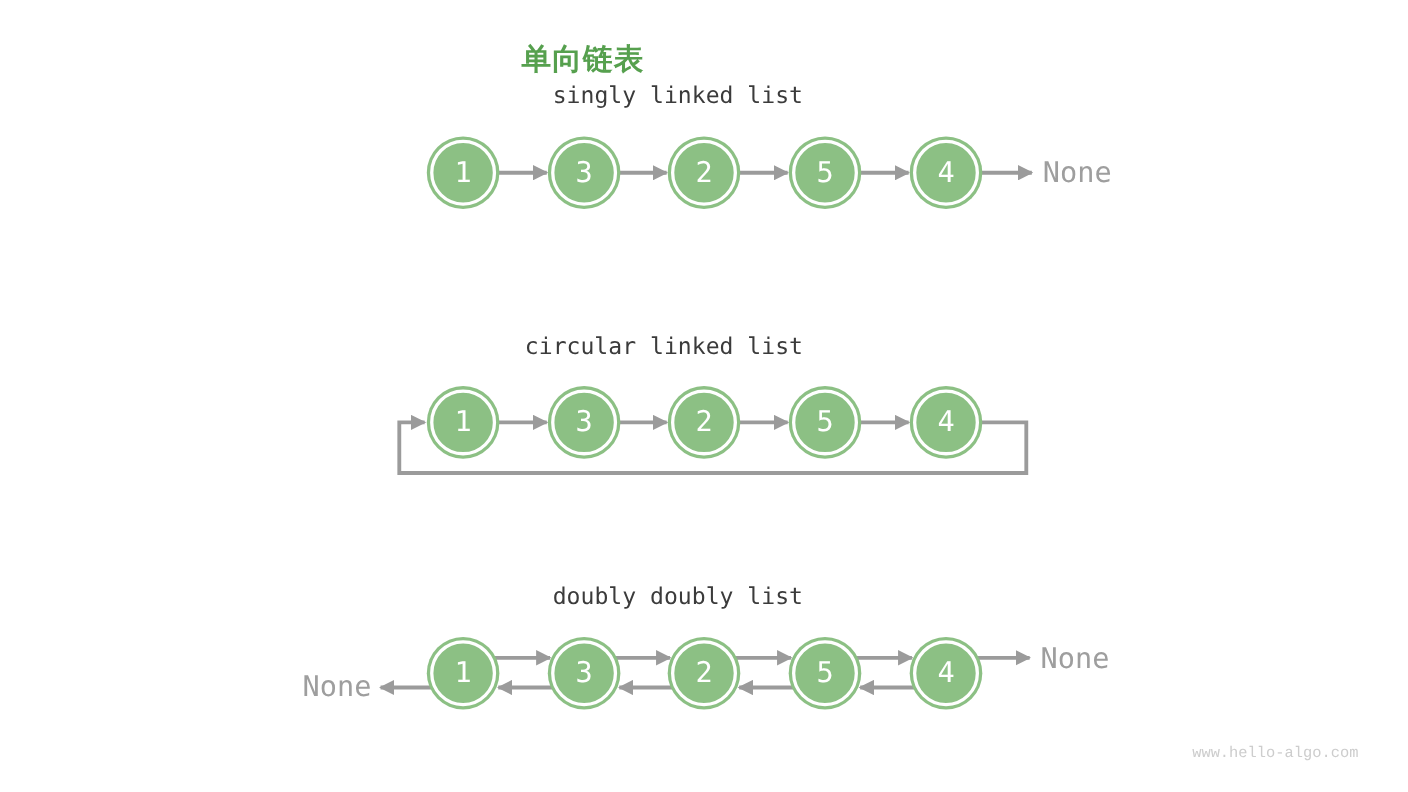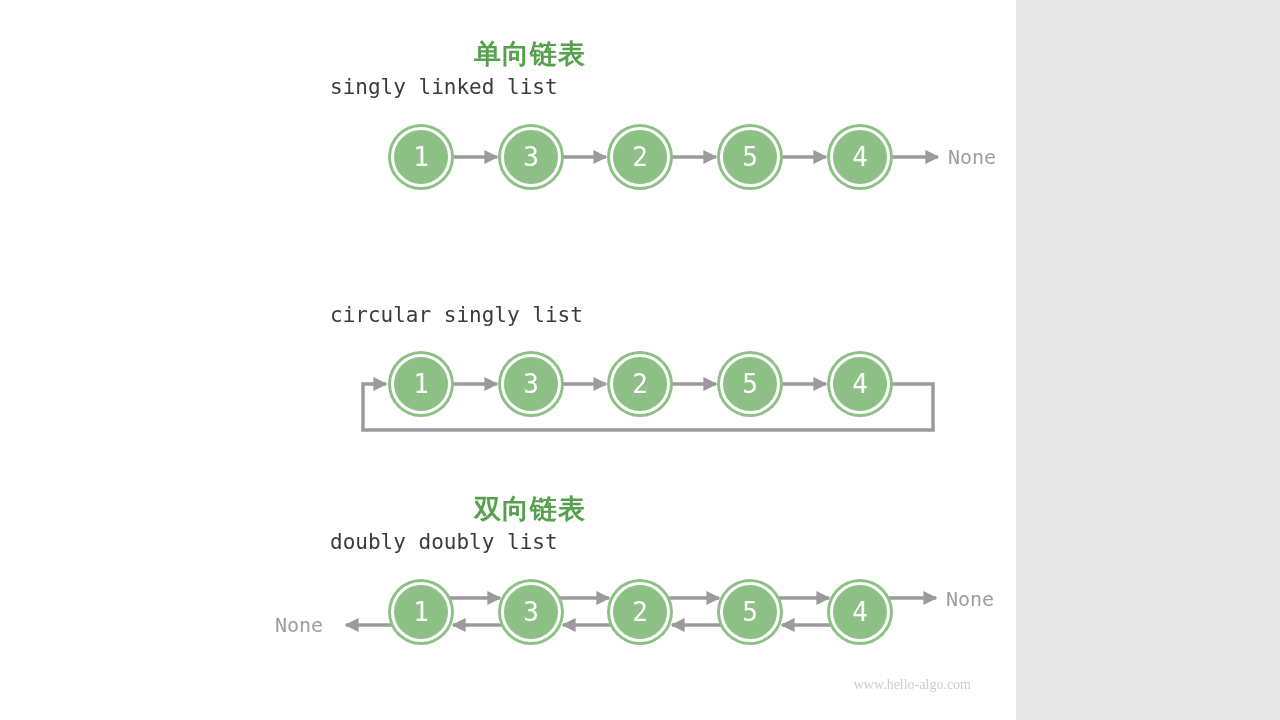--- a/index.html
+++ b/index.html
@@ -8,21 +8,21 @@
     --arrow-gray: #9B9B9B;
     --text-dark: #3B3B3B;
     --none-gray: #9E9E9E;
     --watermark-gray: #CDCDCD;
     --bg: #FFFFFF;
   }
   * { margin: 0; padding: 0; box-sizing: border-box; }
   html, body { background: #e8e8e8; }
   #canvas {
     position: relative;
-    width: 1016px; height: 720px;
+    width: 1280px; height: 720px;
     background: var(--bg);
     overflow: hidden;
     font-family: "DejaVu Sans", sans-serif;
   }
   #arrows {
     position: absolute; left: 0; top: 0;
     width: 1280px; height: 720px;
     z-index: 1;
   }
   .ar {
@@ -34,21 +34,21 @@
   .section-title {
     position: absolute; left: 330px; width: 400px;
     text-align: center;
     font-size: 27px; font-weight: bold;
     color: var(--title-green);
     z-index: 2;
     letter-spacing: 1px;
   }
   .section-subtitle {
     position: absolute; left: 330px; width: 400px;
-    text-align: left;
+    text-align: right;
     font-family: "DejaVu Sans Mono", monospace;
     font-size: 21px;
     color: var(--text-dark);
     z-index: 2;
   }
   .node {
     position: absolute;
     width: 60px; height: 60px;
     background: var(--node-green);
     border: 3px solid #fff;
@@ -59,30 +59,30 @@
   }
   .node-value {
     font-family: "DejaVu Sans Mono", monospace;
     font-size: 26px;
     color: #fff;
     line-height: 1;
   }
   .none-label {
     position: absolute;
     font-family: "DejaVu Sans Mono", monospace;
-    font-size: 20px;
+    font-size: 26px;
     color: var(--none-gray);
     line-height: 26px;
     z-index: 2;
     white-space: nowrap;
   }
   .watermark {
     position: absolute;
     right: 45px; top: 677px;
-    font-family: Liberation Serif, serif;
+    font-family: Liberation Mono, monospace;
     font-size: 14px;
     color: var(--watermark-gray);
     z-index: 2;
   }
 </style>
 </head>
 <body>
 
 <div id="canvas">
 
@@ -136,39 +136,38 @@
       <span class="node-value">2</span>
     </div>
   <div class="node" style="left:720px;top:127px">
       <span class="node-value">5</span>
     </div>
   <div class="node" style="left:830px;top:127px">
       <span class="node-value">4</span>
     </div>
   <div class="none-label" style="left:948px;top:144px">None</div>
 
-  <div class="section-subtitle" style="top:303px">circular singly list</div>
+  <div class="section-subtitle" style="top:303px">circular linked list</div>
 
   <div class="node" style="left:391px;top:354px">
       <span class="node-value">1</span>
     </div>
   <div class="node" style="left:501px;top:354px">
       <span class="node-value">3</span>
     </div>
   <div class="node" style="left:610px;top:354px">
       <span class="node-value">2</span>
     </div>
   <div class="node" style="left:720px;top:354px">
       <span class="node-value">5</span>
     </div>
   <div class="node" style="left:830px;top:354px">
       <span class="node-value">4</span>
     </div>
 
-  <div class="section-title" style="top:491px">双向链表</div>
   <div class="section-subtitle" style="top:530px">doubly doubly list</div>
 
   <div class="node" style="left:391px;top:582px">
       <span class="node-value">1</span>
     </div>
   <div class="node" style="left:501px;top:582px">
       <span class="node-value">3</span>
     </div>
   <div class="node" style="left:610px;top:582px">
       <span class="node-value">2</span>

